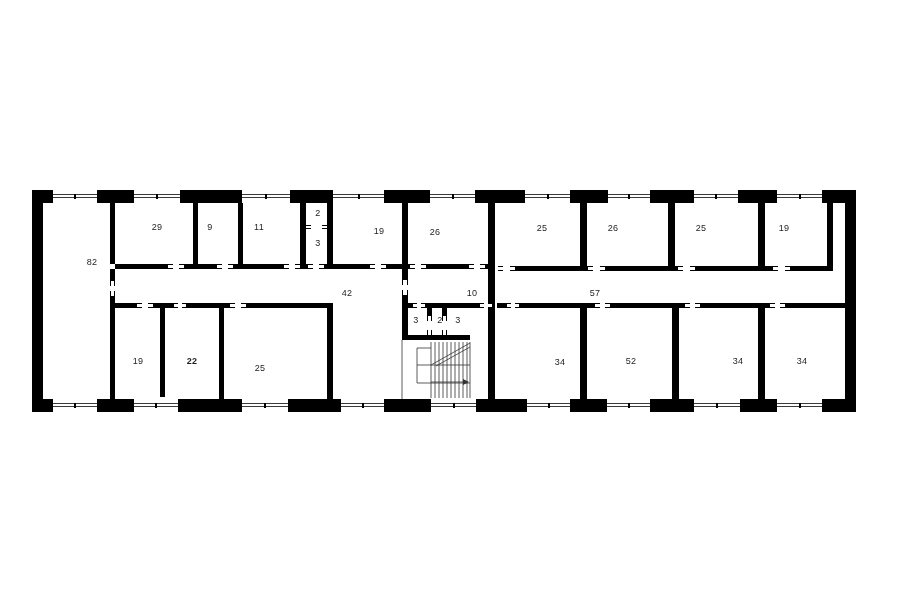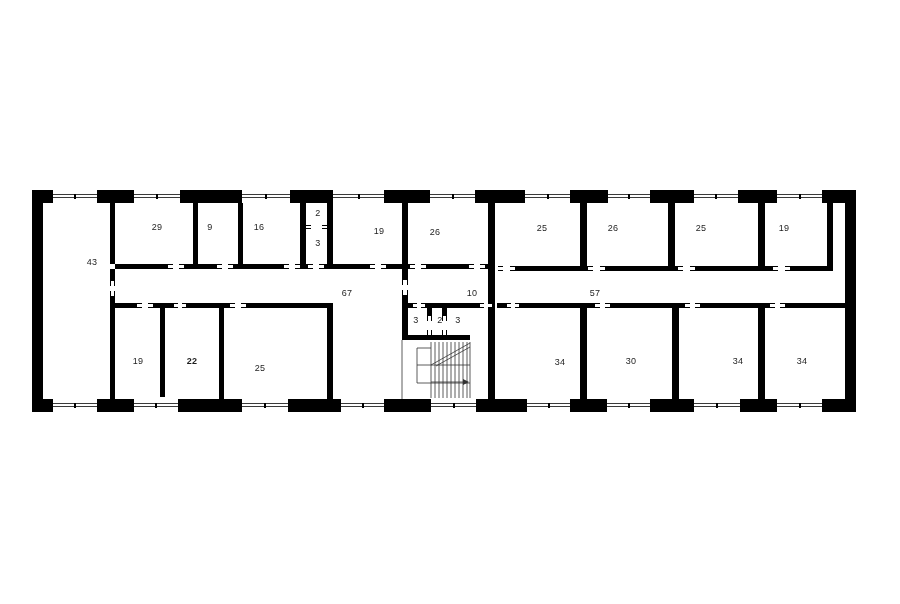--- a/index.html
+++ b/index.html
@@ -250,38 +250,38 @@
       <span class="dash v" style="top: 10px; left: 0px; height: 5px;"></span>
     </div>
     <div class="door" style="left: 427px; top: 316px; width: 5px; height: 19px;">
       <span class="dash v" style="top: 0px; left: 0px; height: 5px;"></span>
       <span class="dash v" style="top: 14px; left: 0px; height: 5px;"></span>
     </div>
     <div class="door" style="left: 442px; top: 316px; width: 5px; height: 19px;">
       <span class="dash v" style="top: 0px; left: 0px; height: 5px;"></span>
       <span class="dash v" style="top: 14px; left: 0px; height: 5px;"></span>
     </div>
-    <div class="room-label" style="left: 92px; top: 262px; color: rgb(29, 29, 29);">43</div>
+    <div class="room-label" style="left: 92px; top: 262px; color: rgb(29, 29, 29);">82</div>
     <div class="room-label" style="left: 157px; top: 227px; color: rgb(29, 29, 29);">29</div>
     <div class="room-label" style="left: 210px; top: 227px; color: rgb(29, 29, 29);">9</div>
-    <div class="room-label" style="left: 259px; top: 227px; color: rgb(29, 29, 29);">16</div>
+    <div class="room-label" style="left: 259px; top: 227px; color: rgb(29, 29, 29);">11</div>
     <div class="room-label" style="left: 318px; top: 213px; color: rgb(29, 29, 29);">2</div>
     <div class="room-label" style="left: 318px; top: 243px; color: rgb(29, 29, 29);">3</div>
     <div class="room-label" style="left: 379px; top: 231px; color: rgb(29, 29, 29);">19</div>
     <div class="room-label" style="left: 435px; top: 232px; color: rgb(29, 29, 29);">26</div>
     <div class="room-label" style="left: 542px; top: 228px; color: rgb(29, 29, 29);">25</div>
     <div class="room-label" style="left: 613px; top: 228px; color: rgb(29, 29, 29);">26</div>
     <div class="room-label" style="left: 701px; top: 228px; color: rgb(29, 29, 29);">25</div>
     <div class="room-label" style="left: 784px; top: 228px; color: rgb(29, 29, 29);">19</div>
-    <div class="room-label" style="left: 347px; top: 293px; color: rgb(29, 29, 29);">67</div>
+    <div class="room-label" style="left: 347px; top: 293px; color: rgb(29, 29, 29);">42</div>
     <div class="room-label" style="left: 472px; top: 293px; color: rgb(29, 29, 29);">10</div>
     <div class="room-label" style="left: 595px; top: 293px; color: rgb(29, 29, 29);">57</div>
     <div class="room-label" style="left: 416px; top: 320px; color: rgb(29, 29, 29);">3</div>
     <div class="room-label" style="left: 440px; top: 320px; color: rgb(29, 29, 29);">2</div>
     <div class="room-label" style="left: 458px; top: 320px; color: rgb(29, 29, 29);">3</div>
     <div class="room-label" style="left: 138px; top: 361px; color: rgb(29, 29, 29);">19</div>
     <div class="room-label" style="left: 192px; top: 361px; color: rgb(29, 29, 29); font-weight: bold;">22</div>
     <div class="room-label" style="left: 260px; top: 368px; color: rgb(29, 29, 29);">25</div>
     <div class="room-label" style="left: 560px; top: 362px; color: rgb(29, 29, 29);">34</div>
-    <div class="room-label" style="left: 631px; top: 361px; color: rgb(29, 29, 29);">30</div>
+    <div class="room-label" style="left: 631px; top: 361px; color: rgb(29, 29, 29);">52</div>
     <div class="room-label" style="left: 738px; top: 361px; color: rgb(29, 29, 29);">34</div>
     <div class="room-label" style="left: 802px; top: 361px; color: rgb(29, 29, 29);">34</div>
   </div>
 
 </body></html>

